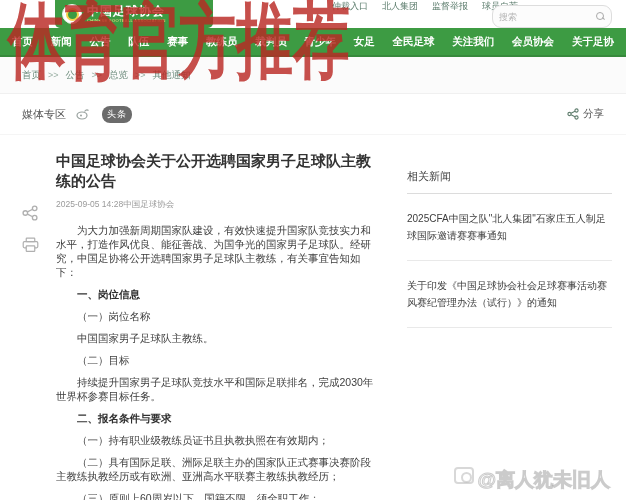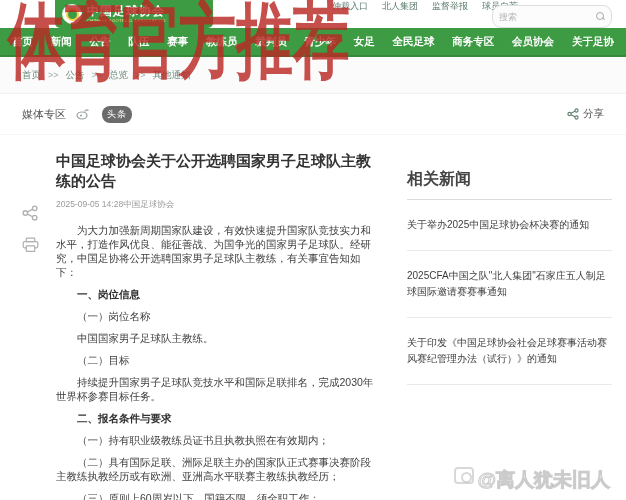--- a/index.html
+++ b/index.html
@@ -68,21 +68,21 @@
   .rail-icon { color:#b0b0b0; cursor:pointer; }
   .article { flex:1; min-width:0; padding:16px 14px 0 0; }
   .article-title { font-size:15px; font-weight:bold; color:#333; line-height:1.3; }
   .article-meta { display:flex; margin-top:9px; }
   .meta-item { font-size:8.5px; color:#9a9a9a; }
   .article-body { margin-top:12px; }
   .article-body p { font-size:10.5px; color:#404040; line-height:14px; margin:8px 0; text-indent:2em; }
   .article-body p.body-h { font-weight:bold; color:#2f2f2f; }
   
   .sidebar { width:205px; flex:0 0 auto; padding-top:34px; margin-left:14px; }
-  .sidebar-title { font-size:16px; color:#444; padding-bottom:9px; border-bottom:1px solid #dcdcdc;font-weight:bold; }
+  .sidebar-title { font-size:11px; color:#444; padding-bottom:9px; border-bottom:1px solid #dcdcdc; }
   .news-item {
     font-size:10px; color:#3c3c3c; line-height:1.65; padding:17px 0 16px 0;
     border-bottom:1px solid #e9e9e9; cursor:pointer;
   }
   
   .wm-main {
     position:absolute; left:8px; top:-14px; z-index:50; pointer-events:none;
     font-family:"DejaVu Serif", serif; font-weight:bold;
     font-size:57px; letter-spacing:0px; color:rgba(186,40,35,0.82);
     transform:scaleY(1.45); transform-origin:top left; white-space:nowrap;
@@ -131,21 +131,21 @@
   <a class="nav-item">首页</a>
   <a class="nav-item">新闻</a>
   <a class="nav-item">公告</a>
   <a class="nav-item">队伍</a>
   <a class="nav-item">赛事</a>
   <a class="nav-item">教练员</a>
   <a class="nav-item">裁判员</a>
   <a class="nav-item">青少年</a>
   <a class="nav-item">女足</a>
   <a class="nav-item">全民足球</a>
-  <a class="nav-item">商务专区</a>
+  <a class="nav-item">关注我们</a>
   <a class="nav-item">会员协会</a>
   <a class="nav-item">关于足协</a>
 </div>
 
 <div class="crumbbar">
   <a class="crumb">首页</a>
   <span class="crumb-sep">&gt;&gt;</span>
   <a class="crumb">公告</a>
   <span class="crumb-sep">&gt;&gt;</span>
   <a class="crumb">总览</a>
@@ -212,21 +212,20 @@
       <p class="body-h">二、报名条件与要求</p>
       <p>（一）持有职业级教练员证书且执教执照在有效期内；</p>
       <p>（二）具有国际足联、洲际足联主办的国家队正式赛事决赛阶段主教练执教经历或有欧洲、亚洲高水平联赛主教练执教经历；</p>
       <p>（三）原则上60周岁以下，国籍不限，须全职工作；</p>
 
     </div>
   </div>
 
   <div class="sidebar">
     <div class="sidebar-title">相关新闻</div>
-    <div class="news-item">关于举办2025中国足球协会杯决赛的通知</div>
     <div class="news-item">2025CFA中国之队"北人集团"石家庄五人制足球国际邀请赛赛事通知</div>
     <div class="news-item">关于印发《中国足球协会社会足球赛事活动赛风赛纪管理办法（试行）》的通知</div>
   </div>
 
 </div>
 
 <div class="wm-main">体育官方推荐</div>
 <div class="wm-credit">
   <span class="wm-cam"></span>
   <span>@离人犹未旧人</span>

